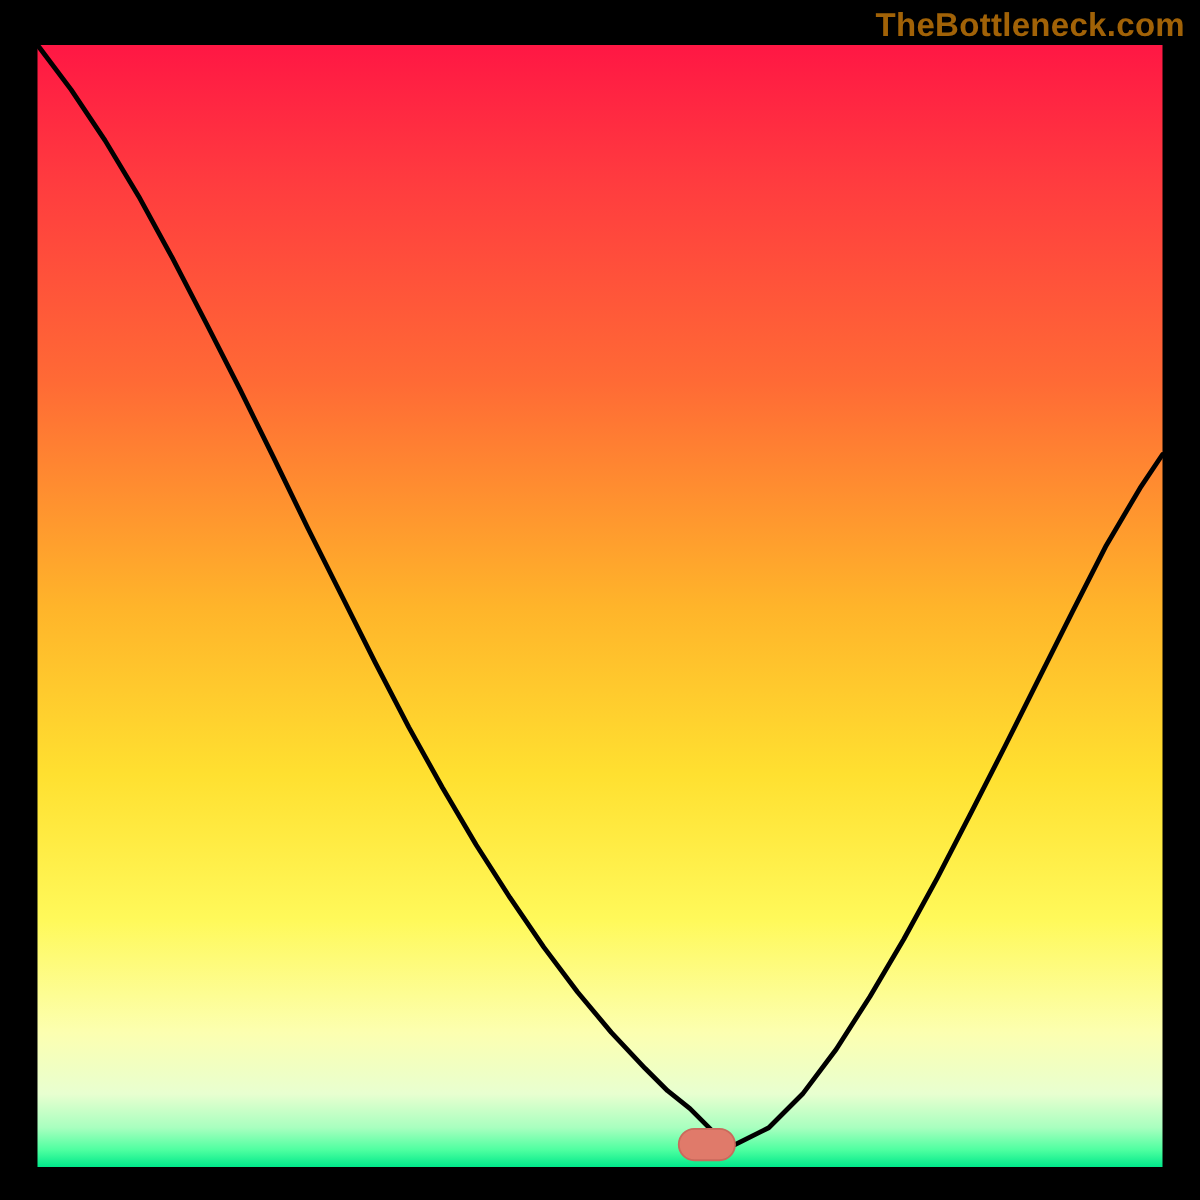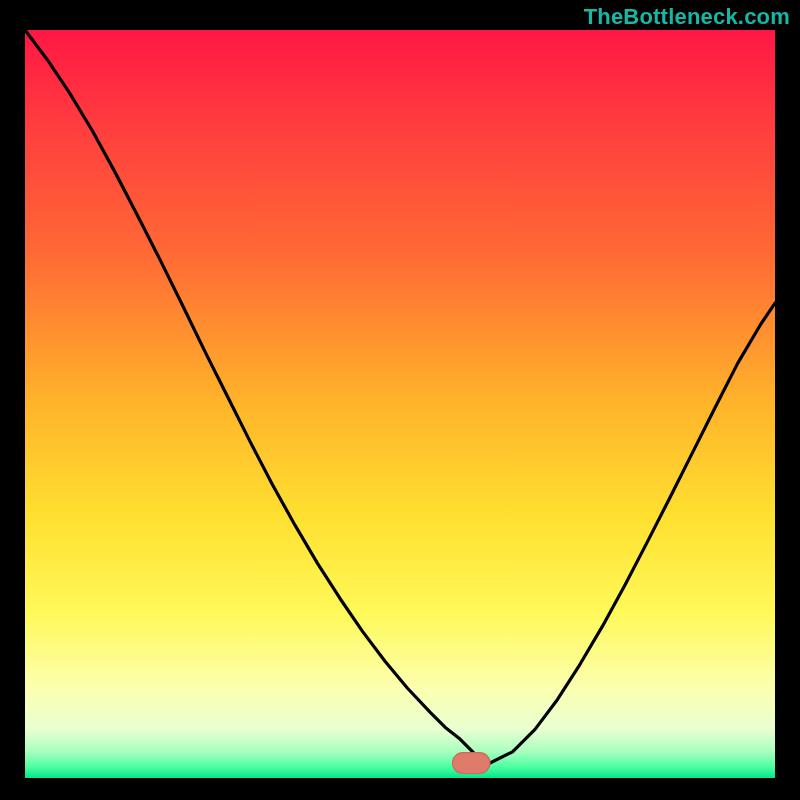--- a/index.html
+++ b/index.html
@@ -15,21 +15,21 @@
     position: relative;
     width: 800px;
     height: 800px;
     background: #000000;
   }
   .watermark {
     position: absolute;
     top: 4px;
     right: 10px;
     z-index: 20;
-    color: #14b8a6;
+    color: #a16207;
     font-size: 22px;
     font-weight: 600;
     letter-spacing: 0.2px;
     pointer-events: none;
     font-family: Arial, Helvetica, sans-serif;
     text-align: right;
   }
   svg.chart {
     position: absolute;
     top: 0;

